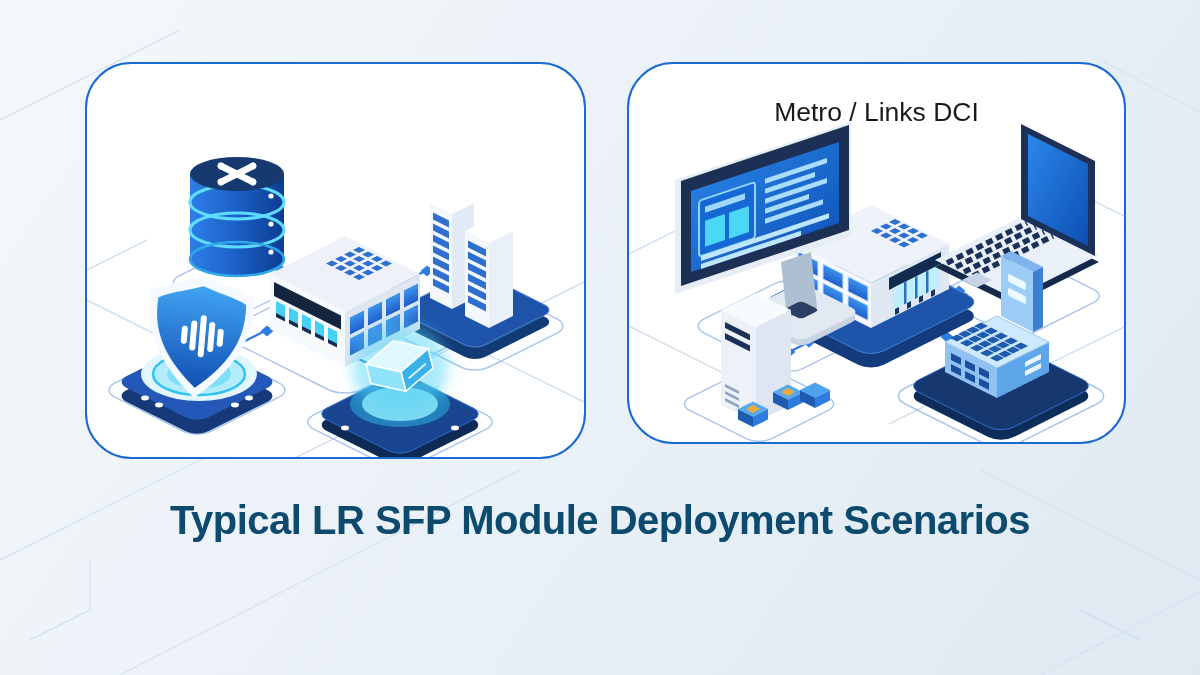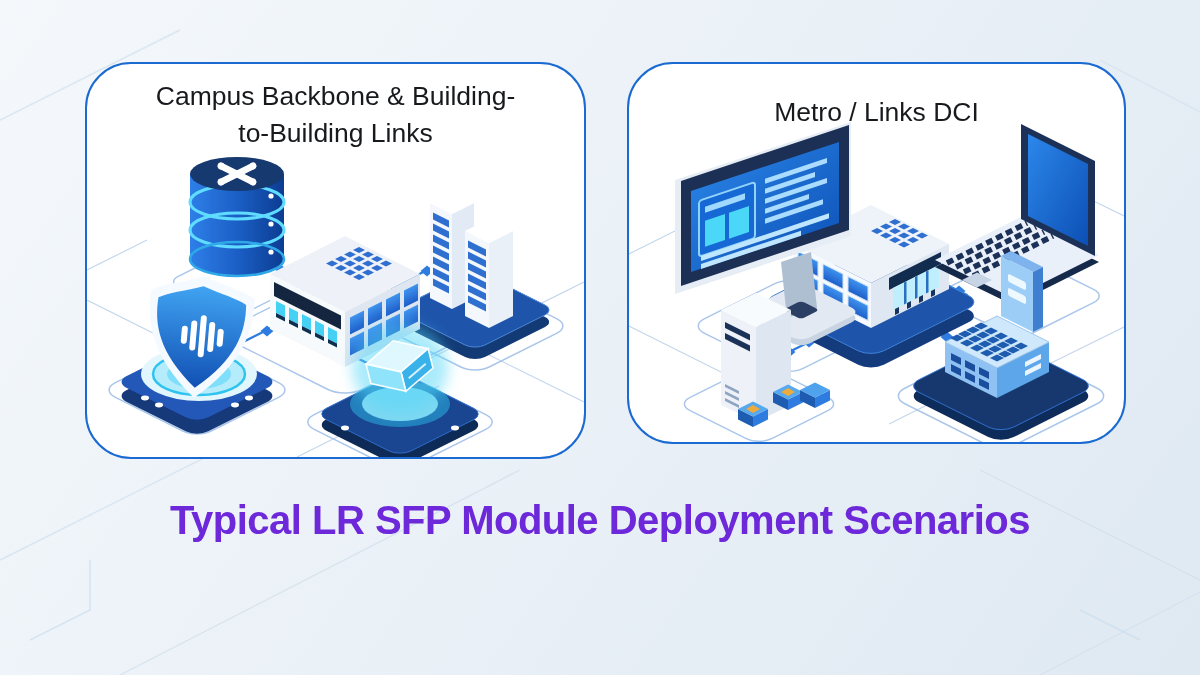--- a/index.html
+++ b/index.html
@@ -19,21 +19,21 @@
     position:absolute;top:14px;left:0;right:0;margin:0 auto;
     text-align:center;font-size:26.5px;font-weight:500;line-height:1.38;
     color:#17191c;z-index:3;
   }
   #card-campus .panel-title{max-width:372px;}
   #card-metro .panel-title{max-width:400px;top:30px;}
   .illus{position:absolute;left:0;top:0;z-index:1;}
   .main-title{
     position:absolute;left:0;right:0;top:492px;margin:0 auto;max-width:870px;
     text-align:center;font-size:40px;font-weight:700;line-height:1.4;
-    letter-spacing:-0.5px;color:#6d28d9;
+    letter-spacing:-0.5px;color:#0c4a6e;
   }
 </style>
 </head>
 <body>
 
 <svg class="bg-svg" viewBox="0 0 1200 675">
   <g stroke="#d3e1ee" stroke-width="1.4" fill="none" opacity="0.8">
     <path d="M0,560 L260,430"></path>
       <path d="M120,675 L520,470"></path>
     <path d="M1040,675 L1200,592"></path>
@@ -41,21 +41,20 @@
     <path d="M0,120 L180,30"></path>
       <path d="M1100,60 L1200,112"></path>
   </g>
   <g stroke="#c8dcee" stroke-width="1.6" fill="none" opacity="0.65">
     <path d="M30,640 L90,610 L90,560"></path>
       <path d="M1140,640 L1080,610"></path>
   </g>
 </svg>
 
 <div class="card" id="card-campus">
-  <h2 class="panel-title">Campus Backbone &amp; Building-to-Building Links</h2>
   <svg class="illus" width="497" height="393" viewBox="0 0 497 393">
     <defs>
       <linearGradient id="gradCyl" x1="0" y1="0" x2="1" y2="0">
         <stop offset="0" stop-color="#2e7fe8"></stop>
           <stop offset="0.5" stop-color="#1b5fc6"></stop>
           <stop offset="1" stop-color="#0c3c92"></stop>
       </linearGradient>
       <linearGradient id="gradShield" x1="0" y1="0" x2="0" y2="1">
         <stop offset="0" stop-color="#41a4f2"></stop>
           <stop offset="1" stop-color="#1150b4"></stop>

